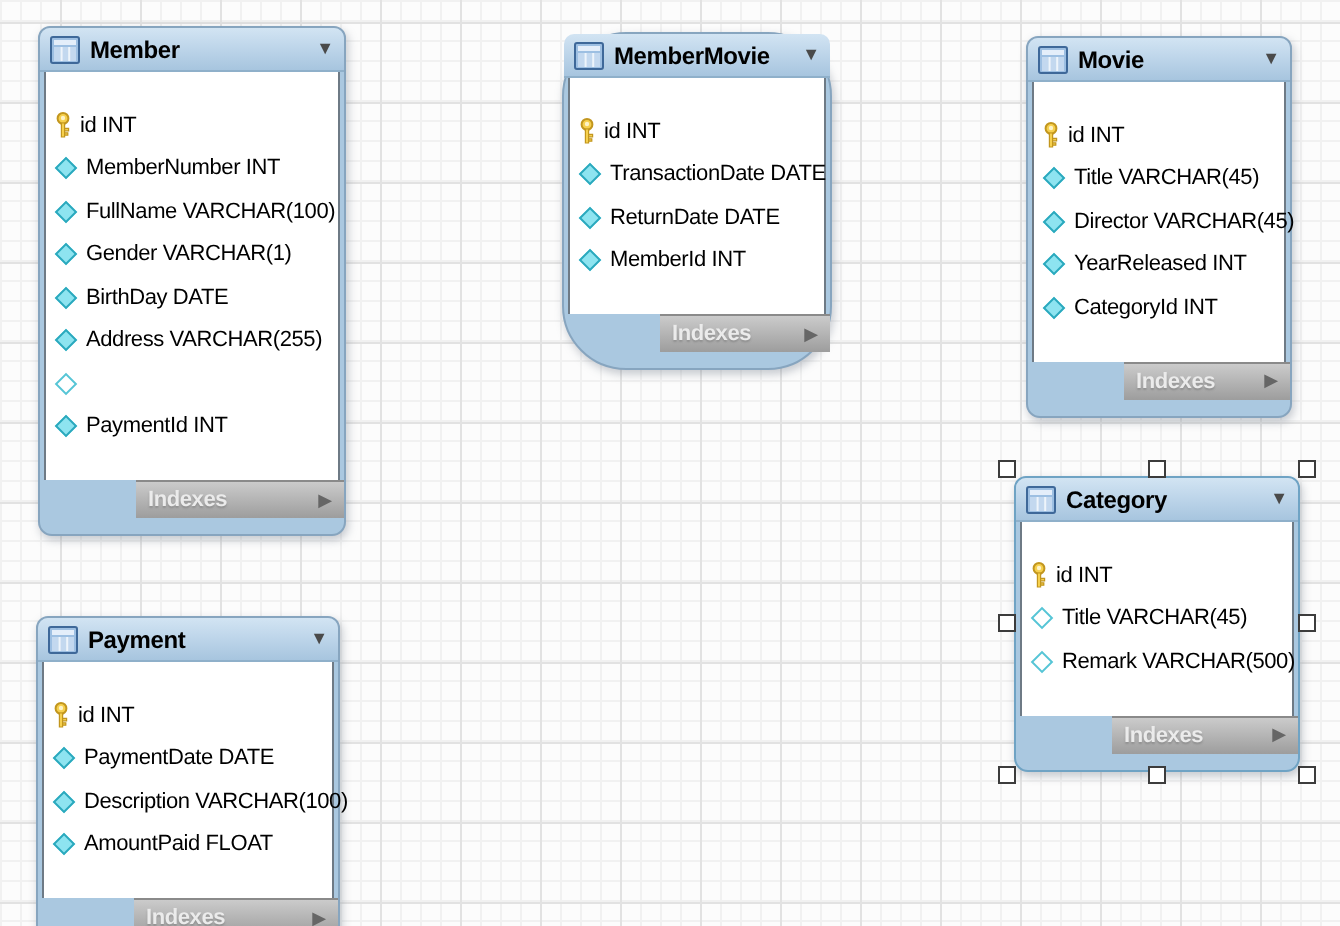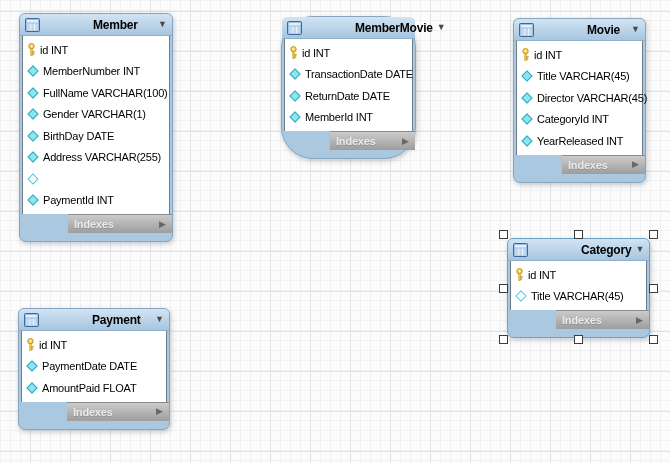--- a/index.html
+++ b/index.html
@@ -28,30 +28,29 @@
     padding:0 5px 0 5px;
     background:linear-gradient(#d2e4f3,#a7c5df);
     border-radius:5px 5px 0 0;
     border-bottom:1px solid #8fb0ca;
     box-sizing:border-box;
   }
   .tbl-icon{flex:none;display:inline-flex;margin-right:5px;}
   .tbl-title{
     font-size:12px;font-weight:bold;color:#000;white-space:nowrap;
     letter-spacing:-0.2px;
-    margin-left:48px;
   }
   .collapse-arrow{
     margin-left:auto;font-size:9px;color:#4a4a4a;line-height:1;
     padding-left:4px;
   }
   .tbl-body{
     margin:0 2px;background:#fff;
     border-left:1px solid #6e7a85;border-right:1px solid #6e7a85;
-    padding:3px 0;
+    padding:16px 0;
   }
   .tbl-row{
     height:21.5px;display:flex;align-items:center;
     padding-left:4px;white-space:nowrap;
   }
   .row-text{
     font-size:11px;color:#000;letter-spacing:-0.2px;
   }
   .icon-key{flex:none;display:inline-flex;margin-right:4px;}
   .dmd{
@@ -214,25 +213,25 @@
     <div class="tbl-row">
         <span class="dmd"></span>
         <span class="row-text">Title VARCHAR(45)</span>
       </div>
     <div class="tbl-row">
         <span class="dmd"></span>
         <span class="row-text">Director VARCHAR(45)</span>
       </div>
     <div class="tbl-row">
         <span class="dmd"></span>
+        <span class="row-text">YearReleased INT</span>
+      </div>
+    <div class="tbl-row">
+        <span class="dmd"></span>
         <span class="row-text">CategoryId INT</span>
-      </div>
-    <div class="tbl-row">
-        <span class="dmd"></span>
-        <span class="row-text">YearReleased INT</span>
       </div>
   </div>
   <div class="tbl-footer">
     <span class="footer-label">Indexes</span>
     <span class="footer-arrow">▶</span>
   </div>
   <div class="bottom-strip"></div>
 </div>
 
 <div class="table-figure selected" style="left:507px;top:238px;width:141px;">
@@ -264,20 +263,24 @@
             <circle cx="4.5" cy="3" r="1.1" fill="#fdf3c8"></circle>
             <path d="M3.7 5.5 h1.6 v7 h-1.6 z M5.3 8.2 h2 v1.2 h-2 z M5.3 10.4 h1.6 v1.2 h-1.6 z" fill="#f6d04d" stroke="#c2961e" stroke-width="0.6"></path>
           </svg>
         </span>
         <span class="row-text">id INT</span>
       </div>
     <div class="tbl-row">
         <span class="dmd hollow"></span>
         <span class="row-text">Title VARCHAR(45)</span>
       </div>
+    <div class="tbl-row">
+        <span class="dmd hollow"></span>
+        <span class="row-text">Remark VARCHAR(500)</span>
+      </div>
   </div>
   <div class="tbl-footer">
     <span class="footer-label">Indexes</span>
     <span class="footer-arrow">▶</span>
   </div>
   <div class="bottom-strip"></div>
 </div>
 
 <div class="table-figure" style="left:18px;top:308px;width:150px;">
   <div class="tbl-header">
@@ -302,20 +305,24 @@
           </svg>
         </span>
         <span class="row-text">id INT</span>
       </div>
     <div class="tbl-row">
         <span class="dmd"></span>
         <span class="row-text">PaymentDate DATE</span>
       </div>
     <div class="tbl-row">
         <span class="dmd"></span>
+        <span class="row-text">Description VARCHAR(100)</span>
+      </div>
+    <div class="tbl-row">
+        <span class="dmd"></span>
         <span class="row-text">AmountPaid FLOAT</span>
       </div>
   </div>
   <div class="tbl-footer">
     <span class="footer-label">Indexes</span>
     <span class="footer-arrow">▶</span>
   </div>
   <div class="bottom-strip"></div>
 </div>
 

